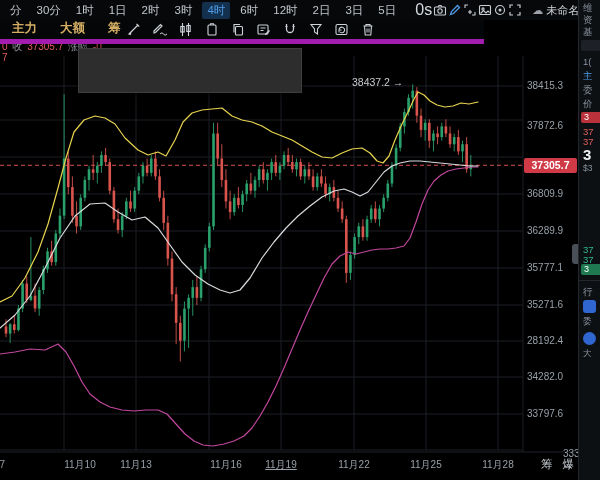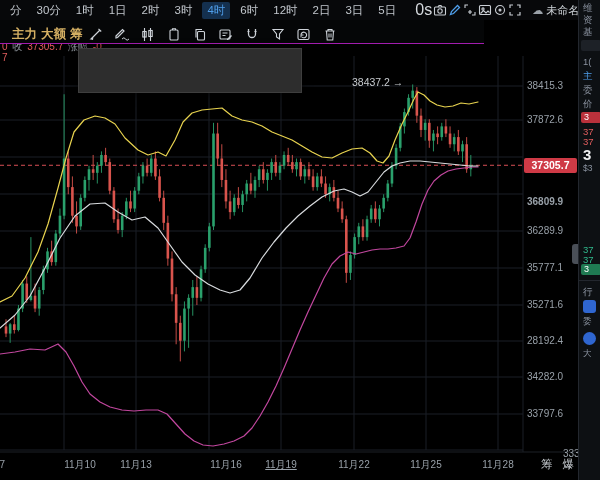--- a/index.html
+++ b/index.html
@@ -14,22 +14,22 @@
   .countdown { font-size:16px; color:#d6dadf; margin-left:14px; }
   .ticon { width:20px; height:16px; display:flex; align-items:center; justify-content:center; margin-left:1px; }
   .vdiv { width:1px; height:12px; background:#2a2f37; margin:0 5px; }
   .wsname { font-size:11px; color:#cfd4d9; margin:0 2px 0 3px; white-space:nowrap; }
   .cloud { font-size:11px; color:#9aa1a8; }
   .chev { font-size:9px; color:#9aa1a8; margin-right:4px; }
   .kbtn { font-size:10.5px; color:#fff; background:#2b7fe3; border-radius:3px; padding:2px 6px; white-space:nowrap; }
 
   
   .row2 { position:absolute; left:0; top:20px; width:484px; height:24px; background:#050607;
-          border-bottom:1px solid #a21caf; display:flex; align-items:flex-end; z-index:4; }
-  .gold { font-size:12.5px; font-weight:bold; color:#d4af63; margin-left:4px; white-space:nowrap; }
+          border-bottom:5px solid #a21caf; display:flex; align-items:flex-start; z-index:4; }
+  .gold { font-size:12.5px; font-weight:bold; color:#d4af63; margin-left:23px; white-space:nowrap; }
   .gold:first-child { margin-left:12px; }
   .t2icon { width:26px; height:18px; display:flex; align-items:center; justify-content:center; }
   .t2icon:first-of-type { margin-left:14px; }
 
   svg.ic { display:block; }
 
   
   .infoline { position:absolute; left:2px; top:40px; font-size:10px; z-index:2; white-space:nowrap; }
   .infoline .lab { color:#8b9198; margin:0 2px; }
   .infoline .red { color:#e25d5d; }
@@ -328,22 +328,22 @@
     <polyline points="0,328 15,315 30,296 45,268 60,238 75,216 90,204 105,203 118,212 132,220 145,217 158,228 170,245 182,262 195,275 208,284 220,290 230,293 240,290 250,278 262,258 274,242 286,228 298,216 310,206 322,197 334,191 344,189 352,192 360,196 368,192 376,182 384,172 392,166 400,163 410,161 420,161 430,162 440,163 450,164 460,165 470,166 478,166" fill="none" stroke="#d8dbde" stroke-width="1.2" stroke-linejoin="round" stroke-linecap="round"></polyline>
     <polyline points="0,302 12,296 25,278 38,252 48,224 58,188 66,158 74,132 84,120 95,116 105,118 115,124 125,138 138,150 148,155 158,152 166,156 175,140 183,122 192,113 202,110 212,109 222,108 232,116 242,120 252,122 262,126 272,132 282,136 292,140 302,146 312,152 322,157 332,158 342,153 352,149 362,148 370,153 377,161 383,163 389,156 395,140 402,124 408,112 414,99 418,92 424,95 430,101 437,105 445,107 453,106 461,103 469,104 478,102" fill="none" stroke="#e8d34f" stroke-width="1.2" stroke-linejoin="round" stroke-linecap="round"></polyline>
   </svg>
 
 <div class="hi-note">38437.2 →</div>
 
 <div class="ptag" id="ptag" style="top: 158px;">37305.7</div>
 
 <div id="yaxis">
     <div class="ylab" style="top: 80px;">38415.3</div>
-    <div class="ylab" style="top: 114px;">37872.6</div>
-    <div class="ylab" style="top: 196px; font-weight: bold;">36809.9</div>
+    <div class="ylab" style="top: 120px;">37872.6</div>
+    <div class="ylab" style="top: 188px;">36809.9</div>
     <div class="ylab" style="top: 225px;">36289.9</div>
     <div class="ylab" style="top: 262px;">35777.1</div>
     <div class="ylab" style="top: 299px;">35271.6</div>
     <div class="ylab" style="top: 335px;">28192.4</div>
     <div class="ylab" style="top: 371px;">34282.0</div>
     <div class="ylab" style="top: 408px;">33797.6</div>
     <div class="ylab" style="top: 448px; margin-left: 36px;">33320.1</div>
   </div>
 
 <div id="xaxis">

